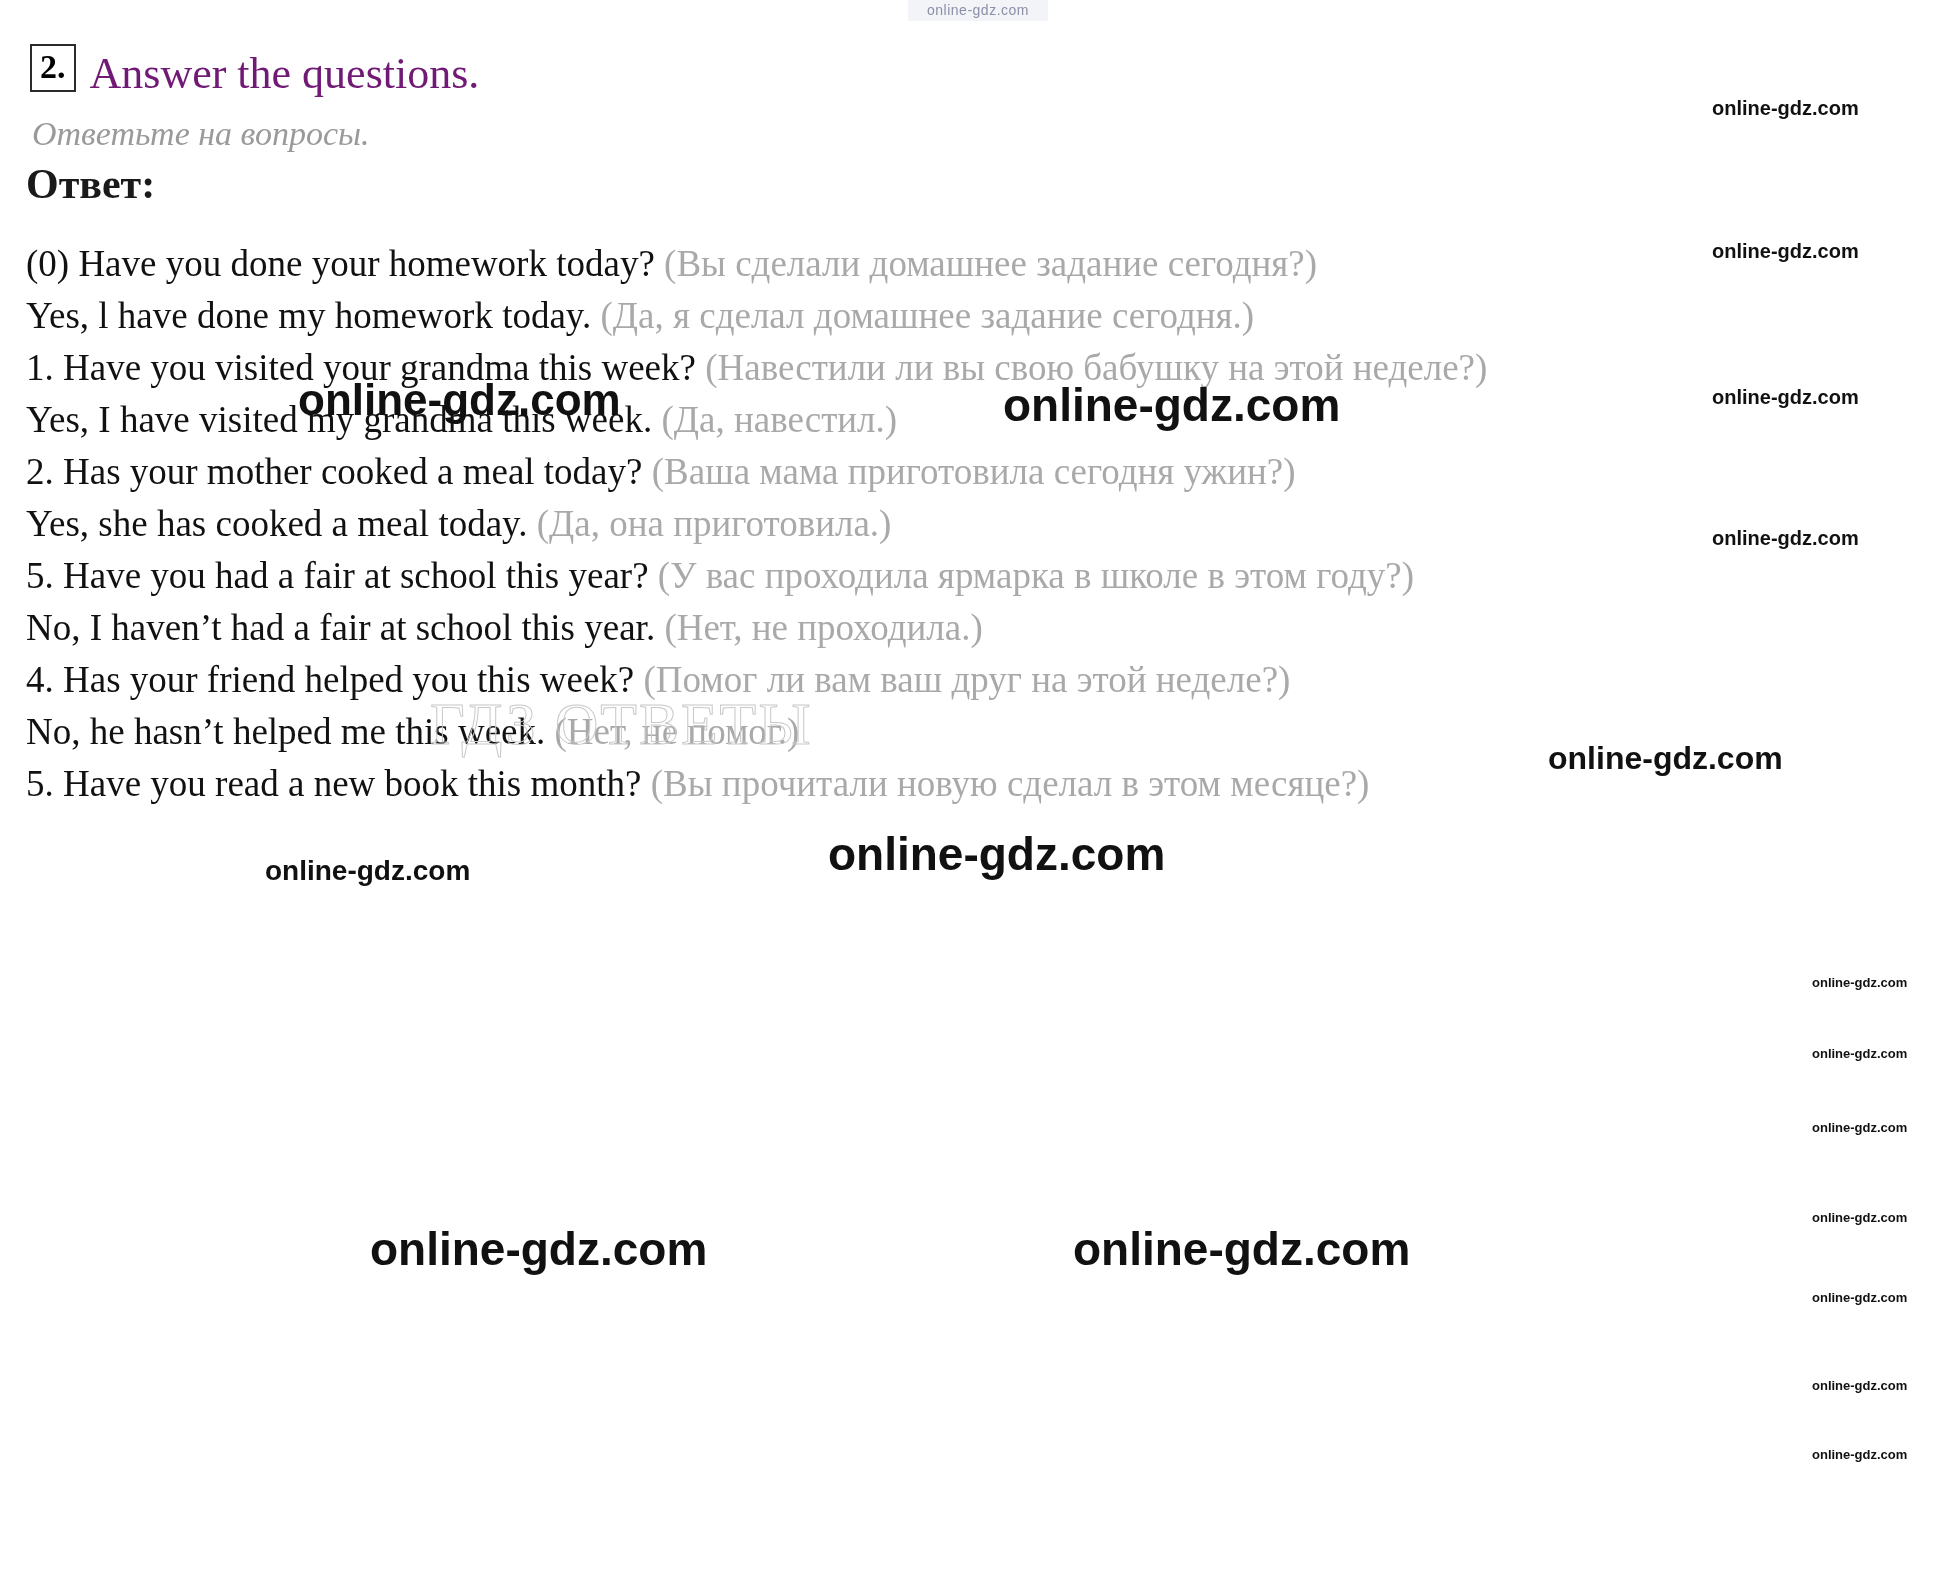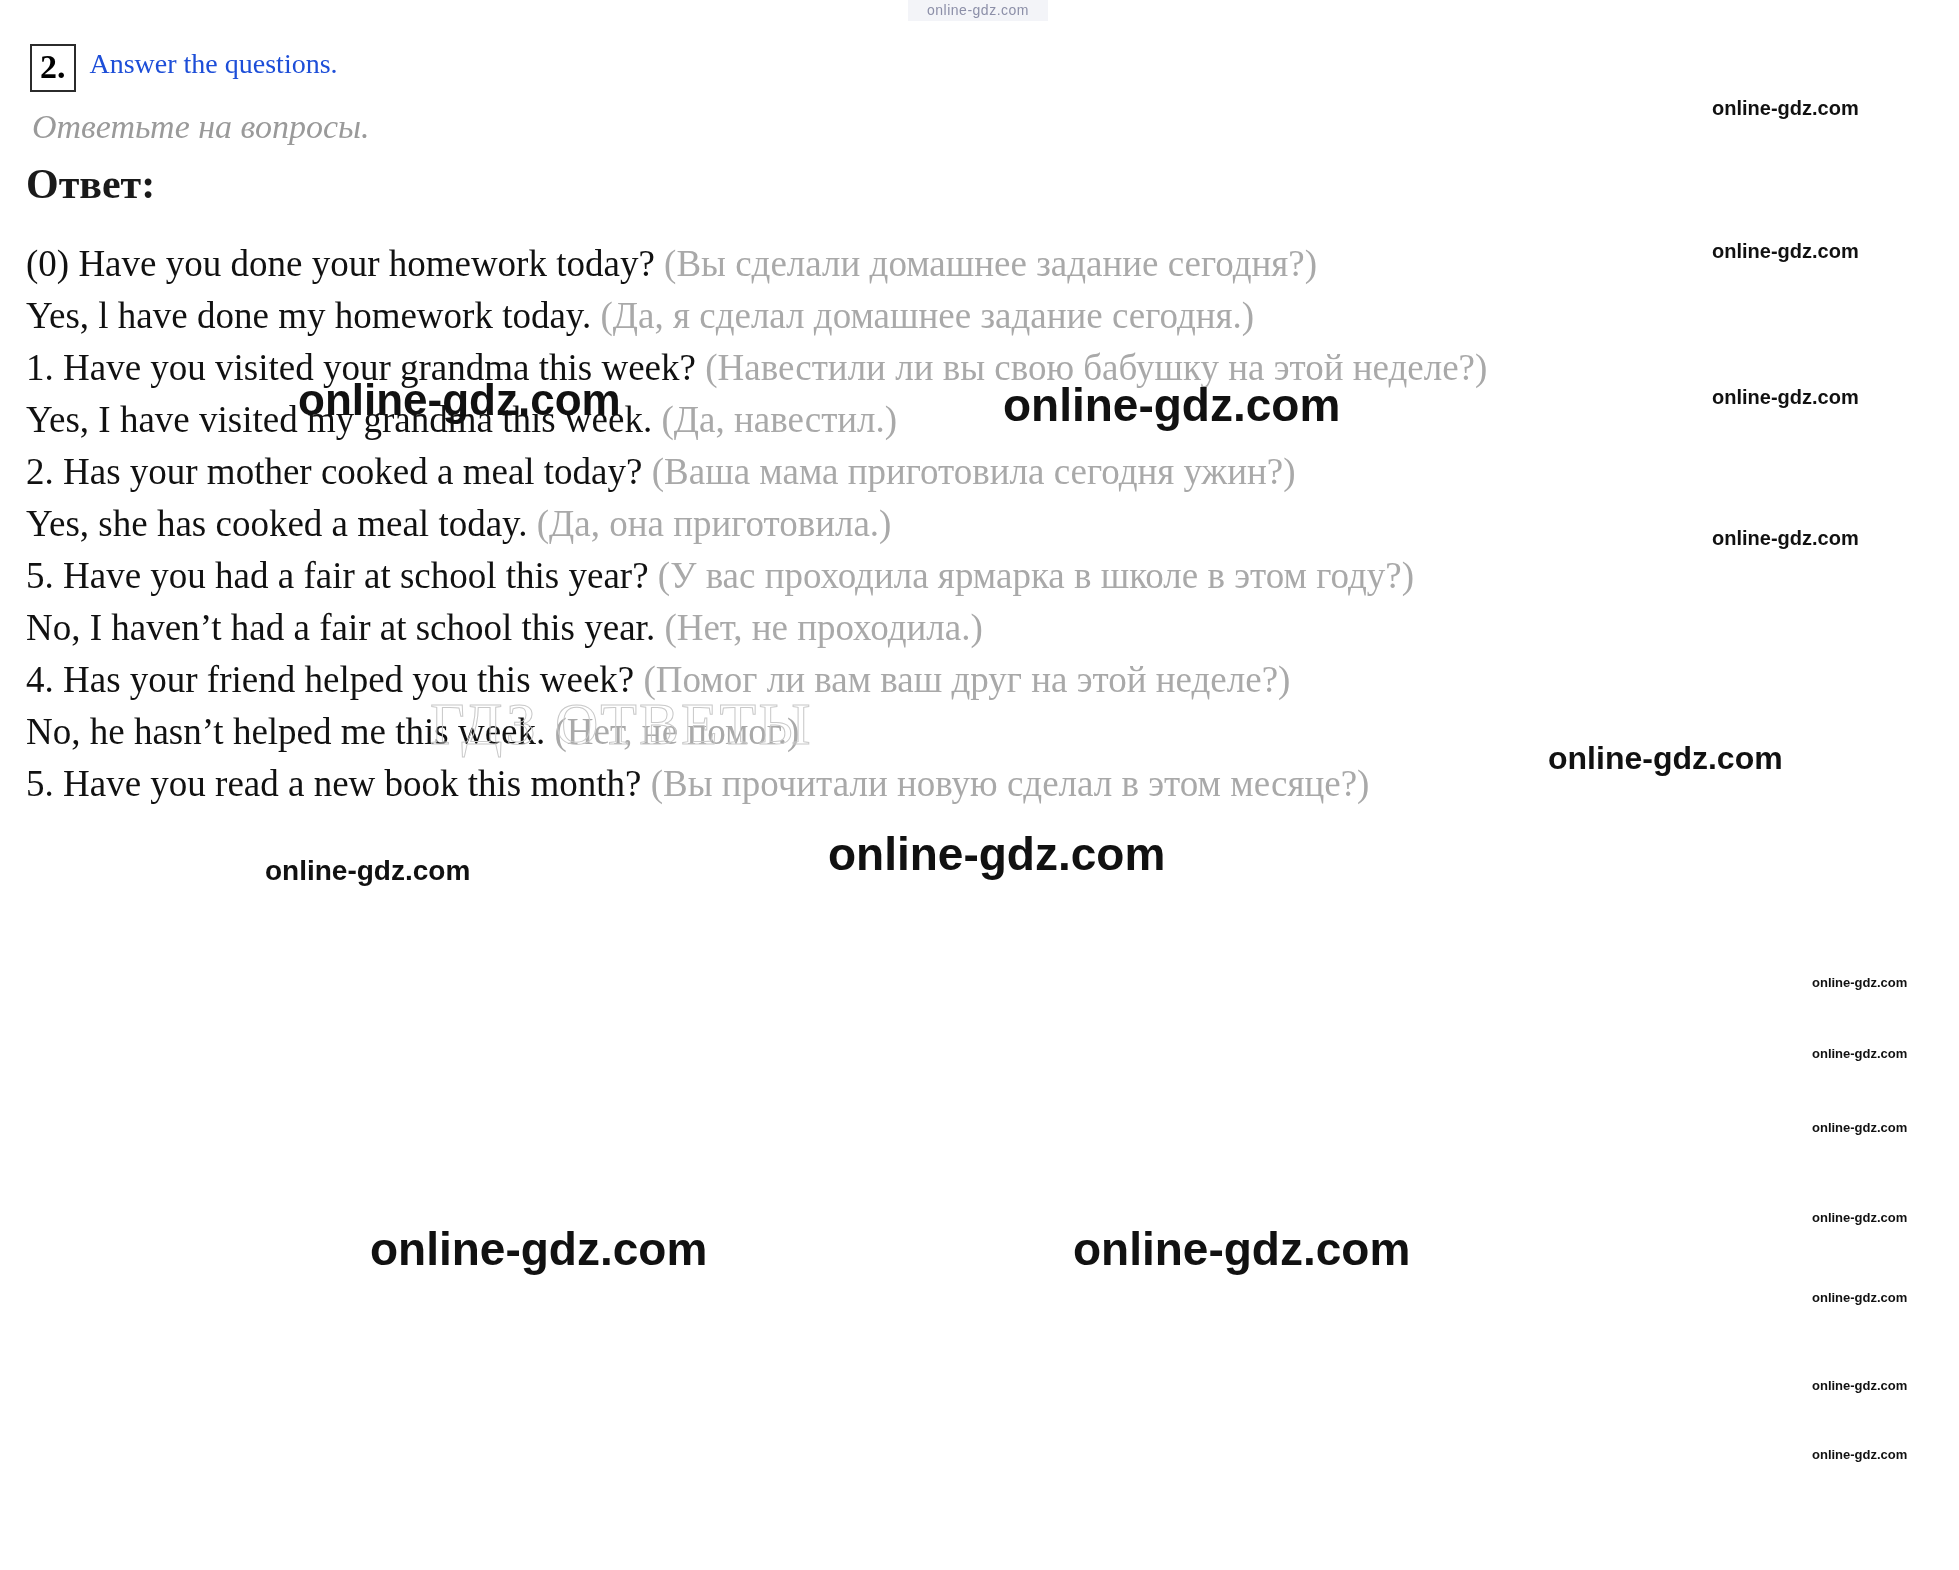--- a/index.html
+++ b/index.html
@@ -43,22 +43,22 @@
     border: 2px solid #2b2b2b;
     font-size: 34px;
     font-weight: bold;
     line-height: 1;
     padding: 4px 8px 6px 8px;
     vertical-align: top;
     margin-right: 10px;
   }
   .ex-task {
     display: inline-block;
-    font-size: 28px;
-    color: #1d4ed8;
+    font-size: 44px;
+    color: #701a75;
     vertical-align: top;
     padding-top: 4px;
   }
   .ex-task-ru {
     font-size: 34px;
     color: #9a9a9a;
     font-style: italic;
     margin-top: 16px;
     margin-left: 2px;
   }

